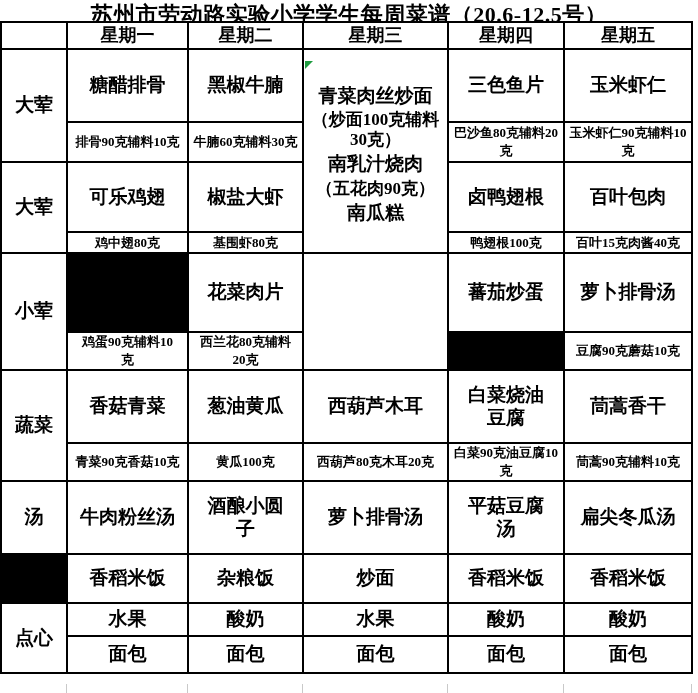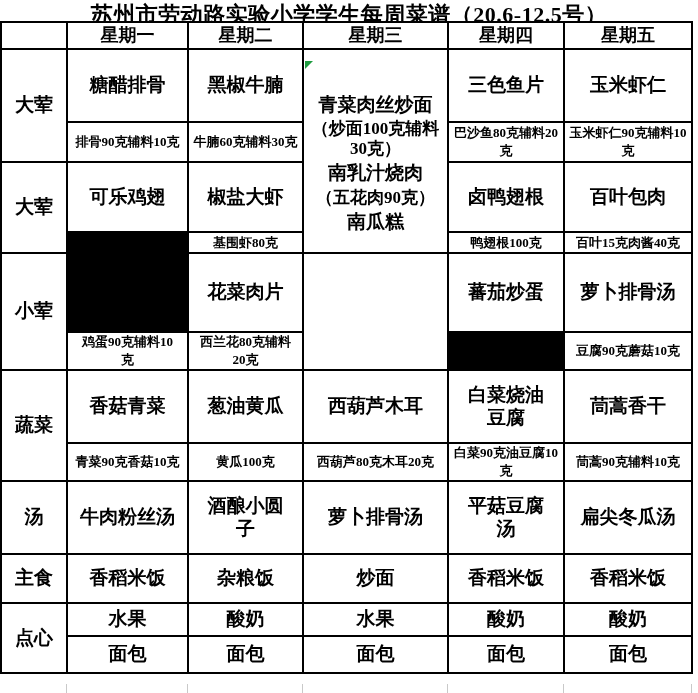--- a/index.html
+++ b/index.html
@@ -21,21 +21,21 @@
     gap:2px;background:#000;border:2px solid #000;
   }
   .c{
     background:#fff;display:flex;align-items:center;justify-content:center;
     text-align:center;font-weight:700;color:#000;white-space:pre-line;
     overflow:hidden;line-height:1.18;
   }
   .f19{font-size:19px;}
   .f18{font-size:18px;}
   .f13{font-size:13px;line-height:1.35;}
-  .wed{flex-direction:column;justify-content:flex-end;padding-bottom:19px;row-gap:3px;}
+  .wed{flex-direction:column;justify-content:flex-end;padding-bottom:28px;row-gap:3px;}
   .wl-big{font-size:19px;font-weight:700;}
   .wl-sm{font-size:17px;font-weight:700;}
   .corner-marker{
     position:absolute;left:305px;top:61px;width:0;height:0;
     border-top:8px solid #1f9c40;border-right:8px solid transparent;
   }
   .gridlines{position:absolute;top:684px;left:0;width:698px;height:9px;}
   .gl{position:absolute;top:0;width:1px;height:9px;background:#c9c9c9;}
 </style>
 </head>
@@ -50,21 +50,20 @@
   <div class="c f18" style="grid-area:1/3">星期二</div>
   <div class="c f18" style="grid-area:1/4">星期三</div>
   <div class="c f18" style="grid-area:1/5">星期四</div>
   <div class="c f18" style="grid-area:1/6">星期五</div>
 
   <div class="c f19" style="grid-row:2/span 2;grid-column:1">大荤</div>
   <div class="c f19" style="grid-row:4/span 2;grid-column:1">大荤</div>
   <div class="c f19" style="grid-row:6/span 2;grid-column:1">小荤</div>
   <div class="c f19" style="grid-row:8/span 2;grid-column:1">蔬菜</div>
   <div class="c f19" style="grid-row:10;grid-column:1">汤</div>
-  <div class="c f19" style="grid-row:11;grid-column:1">主食</div>
   <div class="c f19" style="grid-row:12/span 2;grid-column:1">点心</div>
 
   <div class="c wed" style="grid-row:2/span 4;grid-column:4">
     <div class="wl-big">青菜肉丝炒面</div>
     <div class="wl-sm">（炒面100克辅料30克）</div>
     <div class="wl-big">南乳汁烧肉</div>
     <div class="wl-sm">（五花肉90克）</div>
     <div class="wl-big">南瓜糕</div>
   </div>
 
@@ -80,20 +79,21 @@
   <div class="c f13" style="grid-area:3/5">巴沙鱼80克辅料20
 克</div>
   <div class="c f13" style="grid-area:3/6">玉米虾仁90克辅料10
 克</div>
 
   <div class="c f19" style="grid-area:4/2">可乐鸡翅</div>
   <div class="c f19" style="grid-area:4/3">椒盐大虾</div>
   <div class="c f19" style="grid-area:4/5">卤鸭翅根</div>
   <div class="c f19" style="grid-area:4/6">百叶包肉</div>
 
+  <div class="c f13" style="grid-area:5/2">鸡中翅80克</div>
   <div class="c f13" style="grid-area:5/3">基围虾80克</div>
   <div class="c f13" style="grid-area:5/5">鸭翅根100克</div>
   <div class="c f13" style="grid-area:5/6">百叶15克肉酱40克</div>
 
   <div class="c f19" style="grid-area:6/3">花菜肉片</div>
   <div class="c f19" style="grid-area:6/5">蕃茄炒蛋</div>
   <div class="c f19" style="grid-area:6/6">萝卜排骨汤</div>
 
   <div class="c f13" style="grid-area:7/2">鸡蛋90克辅料10
 克</div>

